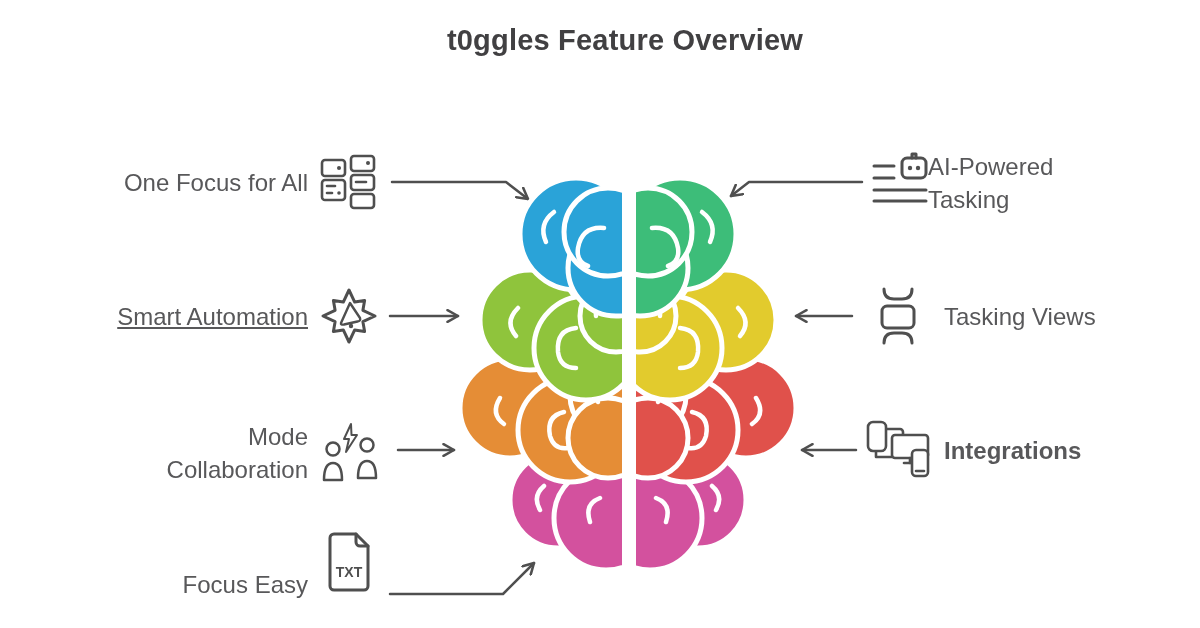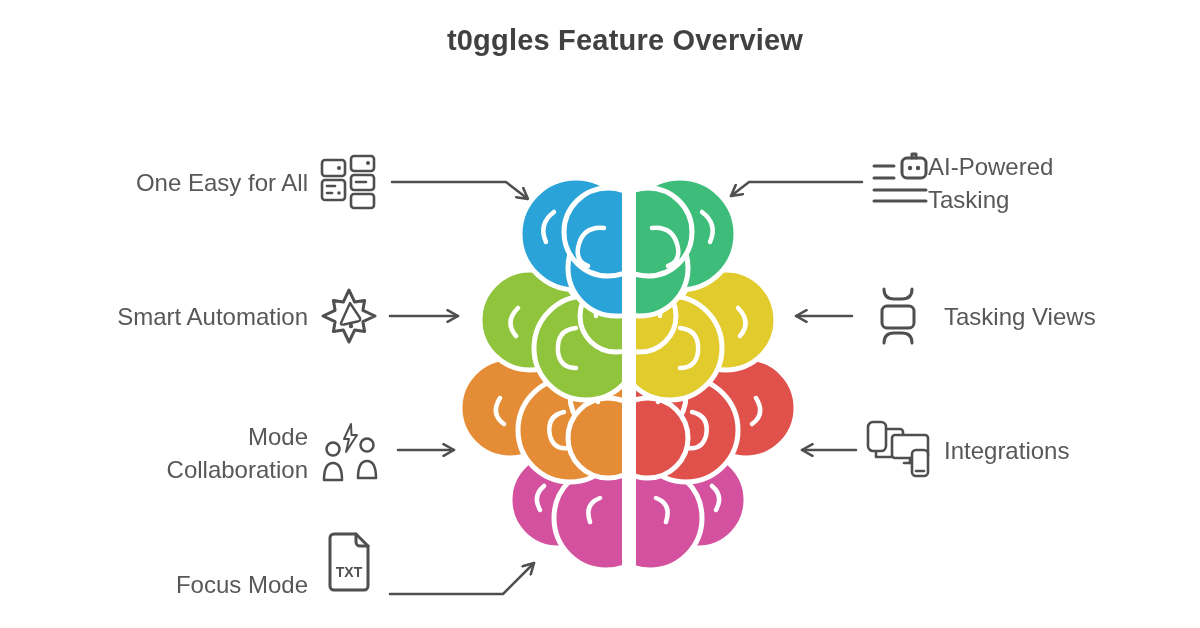--- a/index.html
+++ b/index.html
@@ -112,40 +112,40 @@
     <g class="lobe" fill="#3DBD79">
       <circle cx="222" cy="66" r="56"></circle>
         <circle cx="182" cy="100" r="48"></circle>
         <circle cx="190" cy="64" r="44"></circle>
       <path class="fold" d="M244,44 q16,12 8,30"></path>
       <path class="fold" d="M194,60 q22,-2 26,20 q2,14 -10,18"></path>
     </g>
   </g>
 </svg>
 
-<div class="label r-align" style="left:52px;top:168px;width:256px;">One Easy for All</div>
+<div class="label r-align" style="left:52px;top:168px;width:256px;">One Focus for All</div>
 <div class="icon" style="left:320px;top:152px;">
   <svg width="58" height="62" viewBox="0 0 58 62">
     <g class="stk">
       <rect x="2" y="8" width="23" height="16" rx="3"></rect>
       <rect x="2" y="28" width="23" height="20" rx="3"></rect>
       <rect x="31" y="4" width="23" height="15" rx="3"></rect>
       <rect x="31" y="23" width="23" height="15" rx="3"></rect>
       <rect x="31" y="42" width="23" height="14" rx="3"></rect>
       <line x1="7" y1="34" x2="15" y2="34"></line>
         <line x1="7" y1="41" x2="12" y2="41"></line>
       <line x1="36" y1="30" x2="46" y2="30"></line>
     </g>
     <circle class="dot" cx="19" cy="16" r="2"></circle>
     <circle class="dot" cx="48" cy="11" r="2"></circle>
     <circle class="dot" cx="19" cy="41" r="1.8"></circle>
   </svg>
 </div>
 
-<div class="label r-align" style="left:40px;top:302px;width:268px;">Smart Automation</div>
+<div class="label r-align" style="left:40px;top:302px;width:268px;text-decoration:underline;">Smart Automation</div>
 <div class="icon" style="left:320px;top:287px;">
   <svg width="58" height="58" viewBox="0 0 58 58">
     <g class="stk3">
       <polygon points="55,29 42.9,34.7 44.6,44.6 34.7,42.9 29,55 23.3,42.9 13.4,44.6 15.1,34.7 3,29 15.1,23.3 13.4,13.4 23.3,15.1 29,3 34.7,15.1 44.6,13.4 42.9,23.3"></polygon>
     </g>
     <g class="stk" style="stroke-width:2.4;">
       <path d="M21,36 L30,16 L40,31 Q41,34 37.5,34.5 L24,37.5 Q20.5,38 21,36 Z"></path>
     </g>
     <circle class="dot" cx="31" cy="39" r="2.2"></circle>
   </svg>
@@ -157,21 +157,21 @@
     <g class="stk" style="stroke-width:2.5;">
       <circle cx="13" cy="27" r="6.5"></circle>
       <path d="M4,58 c0,-12 3.5,-17 9,-17 c5.5,0 9,5 9,17 Z"></path>
       <circle cx="47" cy="23" r="6.5"></circle>
       <path d="M38,56 c0,-12 3.5,-17 9,-17 c5.5,0 9,5 9,17 Z"></path>
       <path d="M31,2 L24,17 L29,17 L26,30 L37,13 L31.5,13 Z" style="stroke-width:2;"></path>
     </g>
   </svg>
 </div>
 
-<div class="label r-align" style="left:52px;top:570px;width:256px;">Focus Mode</div>
+<div class="label r-align" style="left:52px;top:570px;width:256px;">Focus Easy</div>
 <div class="icon" style="left:324px;top:532px;text-align:center;">
   <svg width="50" height="62" viewBox="0 0 50 62">
     <g class="stk3">
       <path d="M6,6 a4,4 0 0 1 4,-4 H32 L44,14 V54 a4,4 0 0 1 -4,4 H10 a4,4 0 0 1 -4,-4 Z"></path>
       <path d="M32,2 V10 a4,4 0 0 0 4,4 H44"></path>
     </g>
     <text x="25" y="45" text-anchor="middle" font-family="Liberation Sans, sans-serif" font-size="14" font-weight="700" fill="#4F4F4F">TXT</text>
   </svg>
 </div>
 
@@ -195,21 +195,21 @@
 <div class="icon" style="left:878px;top:287px;">
   <svg width="40" height="58" viewBox="0 0 40 58">
     <g class="stk3">
       <path d="M6,2 q0,10 10,10 h8 q10,0 10,-10"></path>
       <rect x="4" y="19" width="32" height="22" rx="5"></rect>
       <path d="M6,56 q0,-10 10,-10 h8 q10,0 10,10"></path>
     </g>
   </svg>
 </div>
 
-<div class="label" style="left:944px;top:436px;white-space:nowrap;">Integrations</div>
+<div class="label" style="left:944px;top:436px;white-space:nowrap;font-weight:bold;">Integrations</div>
 <div class="icon" style="left:866px;top:420px;">
   <svg width="66" height="58" viewBox="0 0 66 58">
     <g class="stk">
       <path d="M20,9 H34 a3,3 0 0 1 3,3 V15"></path>
       <path d="M10,31 V37 H26"></path>
       <rect x="26" y="15" width="36" height="23" rx="3" fill="#fff"></rect>
       <line x1="38" y1="43" x2="58" y2="43"></line>
       <line x1="44" y1="38" x2="44" y2="43"></line>
       <rect x="2" y="2" width="18" height="29" rx="5" fill="#fff"></rect>
       <rect x="46" y="30" width="16" height="26" rx="4" fill="#fff"></rect>

